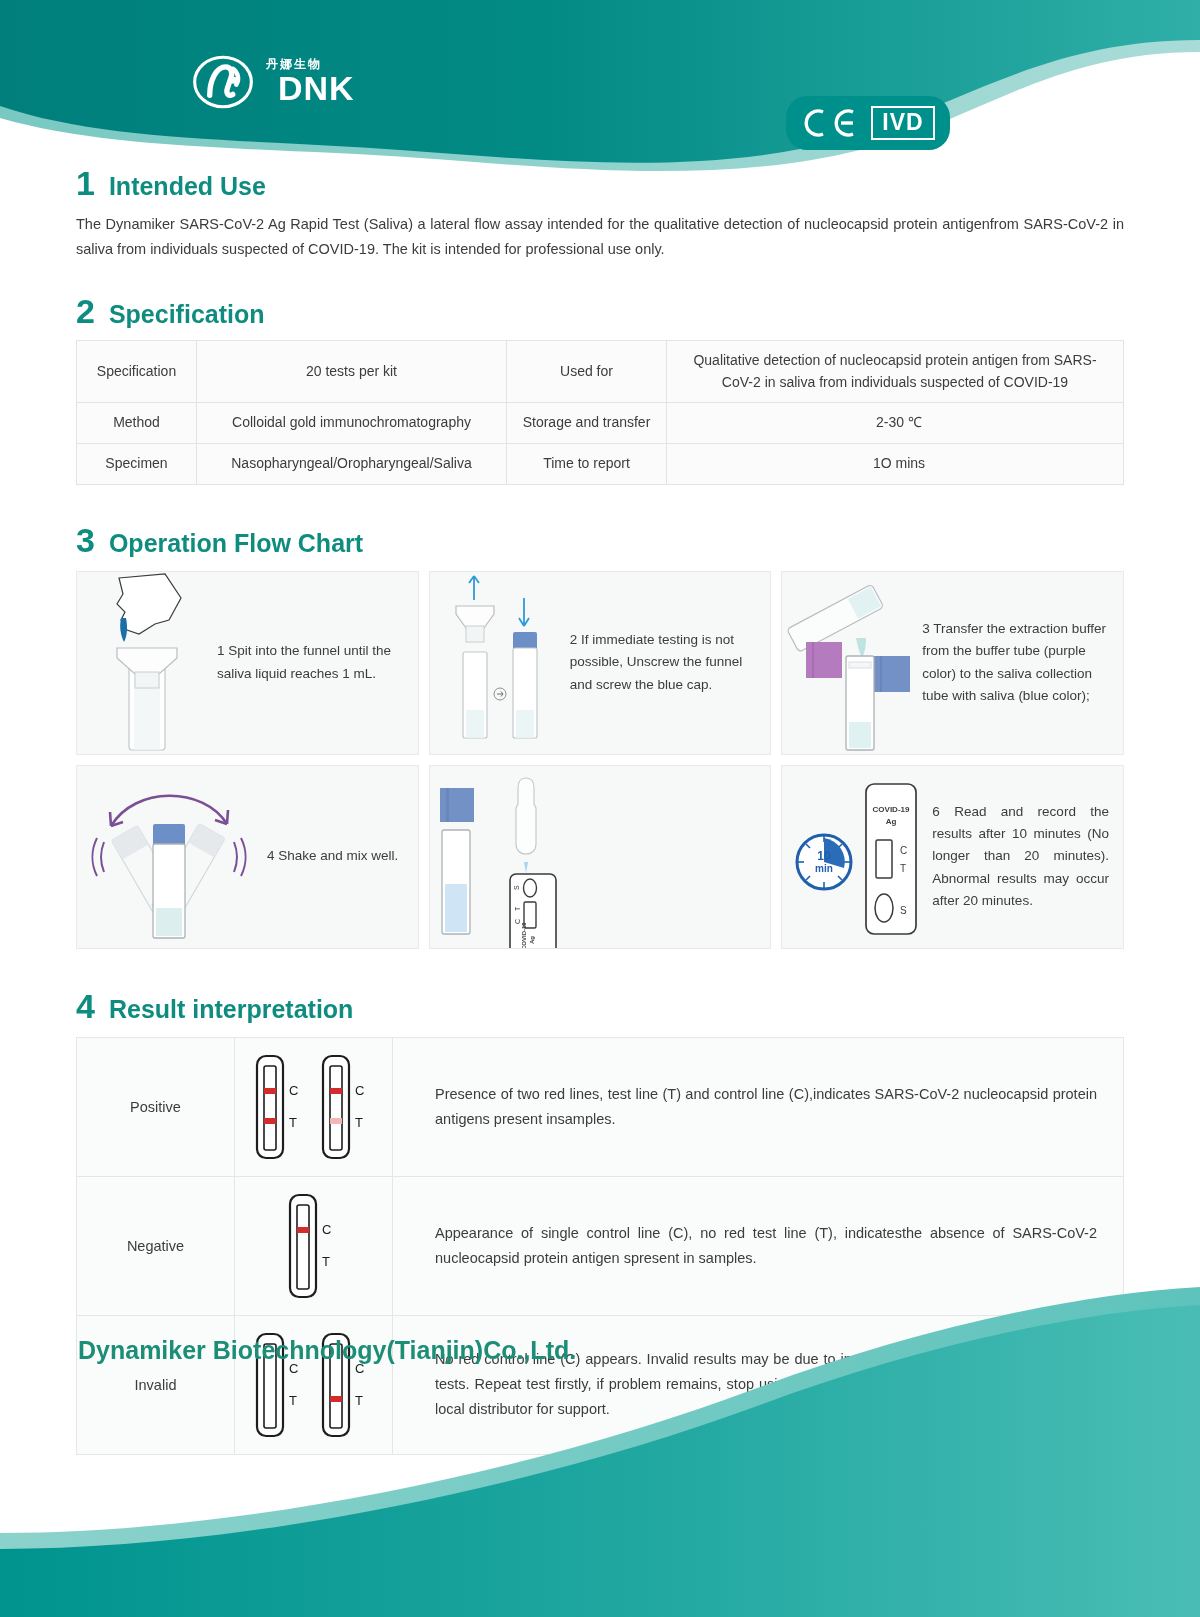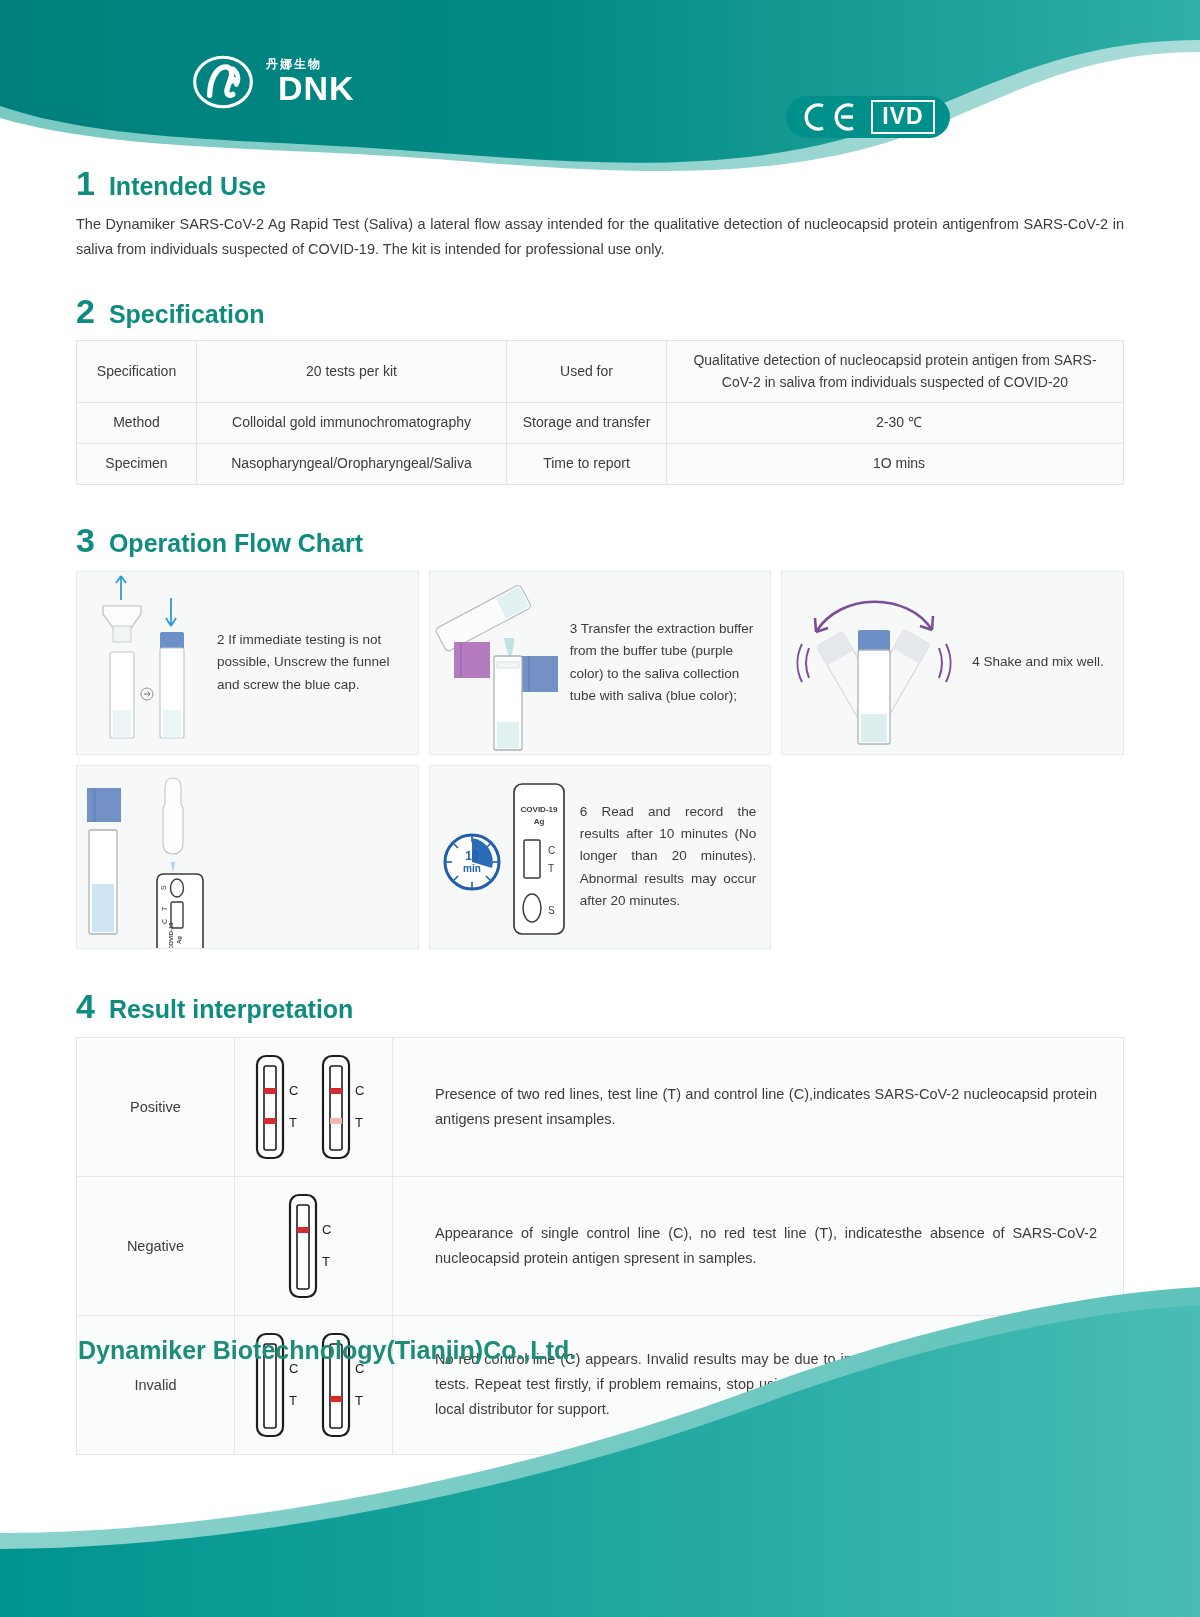--- a/index.html
+++ b/index.html
@@ -27,21 +27,21 @@
     color: #ffffff; font-size: 12px; letter-spacing: 2px;
     font-family: "DejaVu Sans", sans-serif; font-weight: 700; line-height: 1.1;
   }
   .logo-en {
     color: #ffffff; font-size: 34px; font-weight: 700; letter-spacing: 1px;
     line-height: 1.05; font-family: "Liberation Sans", sans-serif; margin-left: 12px;
   }
 
   .ce-badge {
     position: absolute; left: 786px; top: 96px;
-    width: 164px; height: 42px; border-radius: 21px;
+    width: 164px; height: 54px; border-radius: 21px;
     background: #00908C;
     display: flex; align-items: center; justify-content: center; gap: 14px;
   }
   .ce-mark { display: block; }
   .ivd-box {
     border: 2px solid #ffffff; color: #ffffff;
     font-size: 23px; font-weight: 700; letter-spacing: 1px;
     padding: 0px 9px 2px; line-height: 1.25;
     font-family: "Liberation Sans", sans-serif;
   }
@@ -178,21 +178,21 @@
     <div class="sec-head">
       <span class="sec-num">2</span>
       <span class="sec-title">Specification</span>
     </div>
     <table class="spec">
       <tbody>
           <tr>
         <td class="c1">Specification</td>
         <td class="c2">20 tests per kit</td>
         <td class="c3">Used for</td>
-        <td class="c4">Qualitative detection of nucleocapsid protein antigen from SARS-CoV-2 in saliva from individuals suspected of COVID-20</td>
+        <td class="c4">Qualitative detection of nucleocapsid protein antigen from SARS-CoV-2 in saliva from individuals suspected of COVID-19</td>
       </tr>
       <tr>
         <td class="c1">Method</td>
         <td class="c2">Colloidal gold immunochromatography</td>
         <td class="c3">Storage and transfer</td>
         <td class="c4 center">2-30 ℃</td>
       </tr>
       <tr>
         <td class="c1">Specimen</td>
         <td class="c2">Nasopharyngeal/Oropharyngeal/Saliva</td>
@@ -204,20 +204,33 @@
   </div>
 
   <div style="margin-top:38px;">
     <div class="sec-head">
       <span class="sec-num">3</span>
       <span class="sec-title">Operation Flow Chart</span>
     </div>
 
     <div class="flow-grid">
 
+      <div class="flow-cell">
+        <div class="flow-art">
+          <svg width="140" height="184" viewBox="0 0 140 184">
+            <path d="M42 6 L88 2 L104 26 L92 48 L78 52 L62 62 L50 58 L44 48 L48 40 L40 32 L46 22 Z" fill="#ffffff" stroke="#3b3b3b" stroke-width="1.2"></path>
+            <path d="M44 46 C42 56 44 64 47 70 C50 64 51 56 49 46 Z" fill="#1A6FA8"></path>
+            <rect x="52" y="92" width="36" height="86" rx="3" fill="#ffffff" stroke="#c4c8cb" stroke-width="1.2"></rect>
+            <rect x="57" y="104" width="26" height="74" fill="#eef3f4" opacity="0.7"></rect>
+            <path d="M40 76 L100 76 L100 86 L82 102 L58 102 L40 86 Z" fill="#fdfdfd" stroke="#b9bdc0" stroke-width="1.2"></path>
+            <rect x="58" y="100" width="24" height="16" fill="#f2f5f6" stroke="#c9cdd0" stroke-width="1"></rect>
+          </svg>
+        </div>
+        <div class="flow-cap">1 Spit into the funnel until the saliva liquid reaches 1 mL.</div>
+      </div>
 
       <div class="flow-cell">
         <div class="flow-art">
           <svg width="140" height="184" viewBox="0 0 140 184">
             <path d="M44 4 L44 28 M44 4 L39 11 M44 4 L49 11" stroke="#2E9BD6" stroke-width="1.8" fill="none"></path>
             <path d="M26 34 L64 34 L64 42 L54 56 L36 56 L26 42 Z" fill="#fdfdfd" stroke="#b9bdc0" stroke-width="1.2"></path>
             <rect x="36" y="54" width="18" height="16" fill="#f2f5f6" stroke="#c9cdd0" stroke-width="1"></rect>
             <rect x="33" y="80" width="24" height="86" rx="2" fill="#ffffff" stroke="#c4c8cb" stroke-width="1.2"></rect>
             <rect x="36" y="138" width="18" height="28" fill="#e6f2f2" opacity="0.8"></rect>
             <path d="M94 26 L94 54 M94 54 L89 46 M94 54 L99 46" stroke="#2E9BD6" stroke-width="1.8" fill="none"></path>

